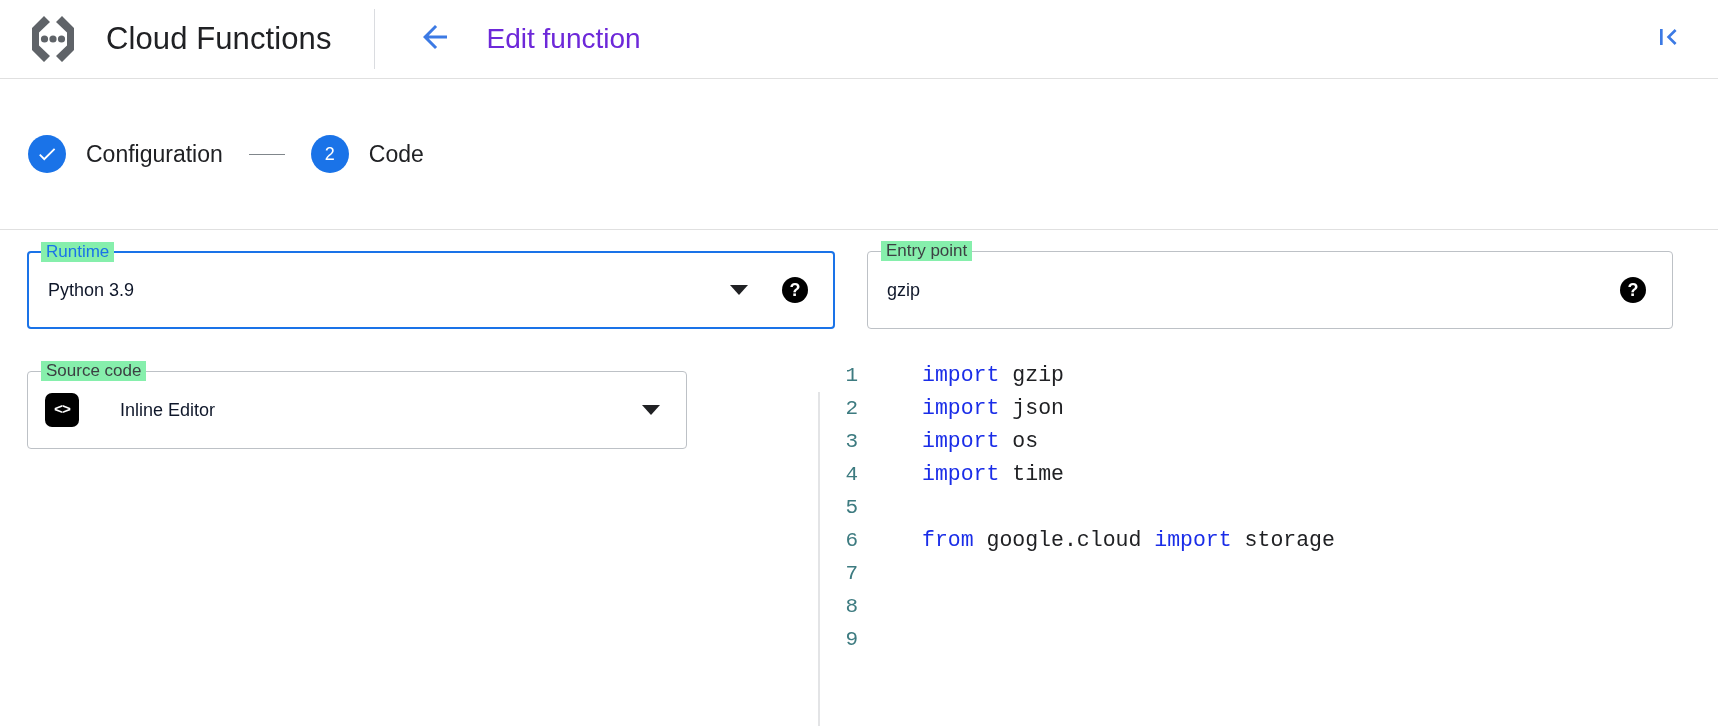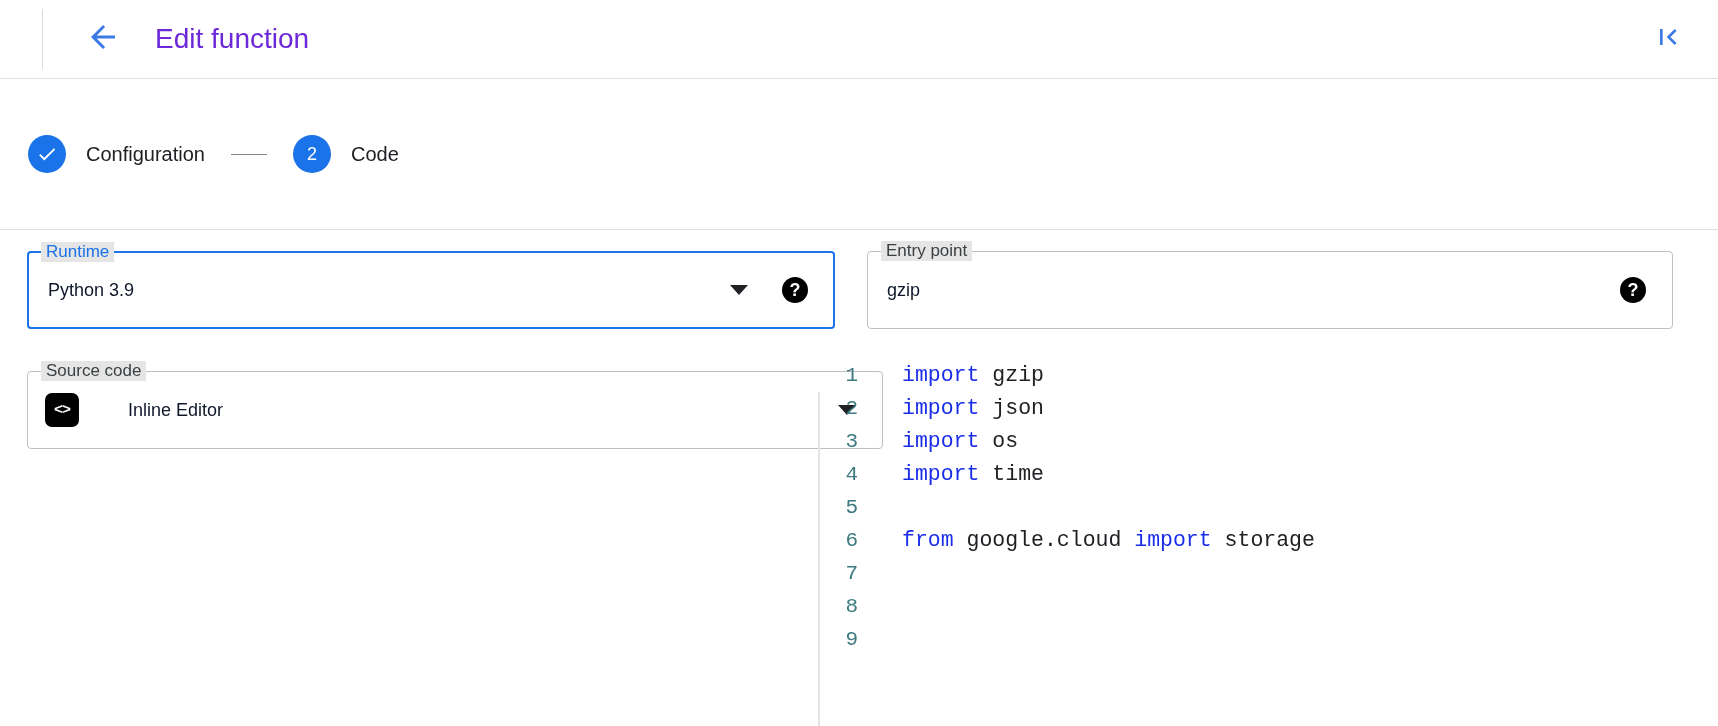--- a/index.html
+++ b/index.html
@@ -105,21 +105,21 @@
     border-radius: 50%;
     background: #1a73e8;
     color: #ffffff;
     display: flex;
     align-items: center;
     justify-content: center;
     font-size: 18px;
     flex: 0 0 38px;
   }
   .step-label {
-    font-size: 20px;
+    font-size: 23px;
     margin-left: 20px;
     color: #202124;
     white-space: nowrap;
   }
   .step-connector {
     width: 36px;
     height: 1px;
     background: #80868b;
     margin: 0 26px;
   }
@@ -138,21 +138,21 @@
     position: absolute;
     border: 1px solid #bdc1c6;
     border-radius: 4px;
     box-sizing: border-box;
     background: #ffffff;
   }
   .field .legend {
     position: absolute;
     top: -11px;
     left: 13px;
-    background: #e5e5e5;
+    background: #86efac;
     padding: 0 5px;
     font-size: 17px;
     color: #3c4043;
     white-space: nowrap;
     line-height: 20px;
   }
   .field-value {
     position: absolute;
     left: 19px;
     top: 50%;
@@ -244,29 +244,41 @@
     white-space: pre;
   }
   .line-no {
     width: 28px;
     text-align: right;
     color: #3d7b80;
     flex: 0 0 28px;
     font-size: 21px;
   }
   .line-code {
-    margin-left: 44px;
+    margin-left: 64px;
     color: #202124;
   }
   .kw { color: #1a2de8; }
 </style>
 </head>
 <body>
 
 <div class="header">
+  <div class="product-block">
+    <div class="product-logo">
+      <svg width="58" height="58" viewBox="0 0 58 58" aria-hidden="true">
+        <path d="M20 6 L8 18 L8 40 L20 52 L26 46 L15 35.5 L15 22.5 L26 12 Z" fill="#5f6368"></path>
+        <path d="M38 6 L50 18 L50 40 L38 52 L32 46 L43 35.5 L43 22.5 L32 12 Z" fill="#5f6368"></path>
+        <circle cx="20.5" cy="29" r="3.6" fill="#5f6368"></circle>
+        <circle cx="29" cy="29" r="3.6" fill="#5f6368"></circle>
+        <circle cx="37.5" cy="29" r="3.6" fill="#5f6368"></circle>
+      </svg>
+    </div>
+    <div class="product-title">Cloud Functions</div>
+  </div>
 
   <div class="header-sep"></div>
 
   <div class="back-btn">
     <span>
       <svg width="36" height="36" viewBox="0 0 24 24" aria-hidden="true">
         <path d="M20 11H7.8l5.6-5.6L12 4l-8 8 8 8 1.4-1.4L7.8 13H20v-2z" fill="#3c7ae4"></path>
       </svg>
     </span>
   </div>
@@ -306,24 +318,24 @@
     <div class="caret" style="right:85px;"></div>
   </div>
   <div class="help-icon" style="position:absolute; left:782px; top:59px;">?</div>
 
   <div class="field" style="left:867px; top:20px; width:806px; height:78px;">
     <div class="legend">Entry point</div>
     <div class="field-value">gzip</div>
     <div class="help-icon" style="right:26px;">?</div>
   </div>
 
-  <div class="field" style="left:27px; top:140px; width:856px; height:78px;">
+  <div class="field" style="left:27px; top:140px; width:660px; height:78px;">
     <div class="legend">Source code</div>
     <div class="code-chip">&lt;&gt;</div>
-    <div class="field-value" style="left:100px;">Inline Editor</div>
+    <div class="field-value" style="left:92px;">Inline Editor</div>
     <div class="caret" style="right:26px;"></div>
   </div>
 
   <div class="editor-divider"></div>
 
   <div class="editor" id="editor">
       <div class="code-line"><span class="line-no">1</span><span class="line-code"><span class="kw">import</span><span> gzip</span></span></div>
       <div class="code-line"><span class="line-no">2</span><span class="line-code"><span class="kw">import</span><span> json</span></span></div>
       <div class="code-line"><span class="line-no">3</span><span class="line-code"><span class="kw">import</span><span> os</span></span></div>
       <div class="code-line"><span class="line-no">4</span><span class="line-code"><span class="kw">import</span><span> time</span></span></div>

